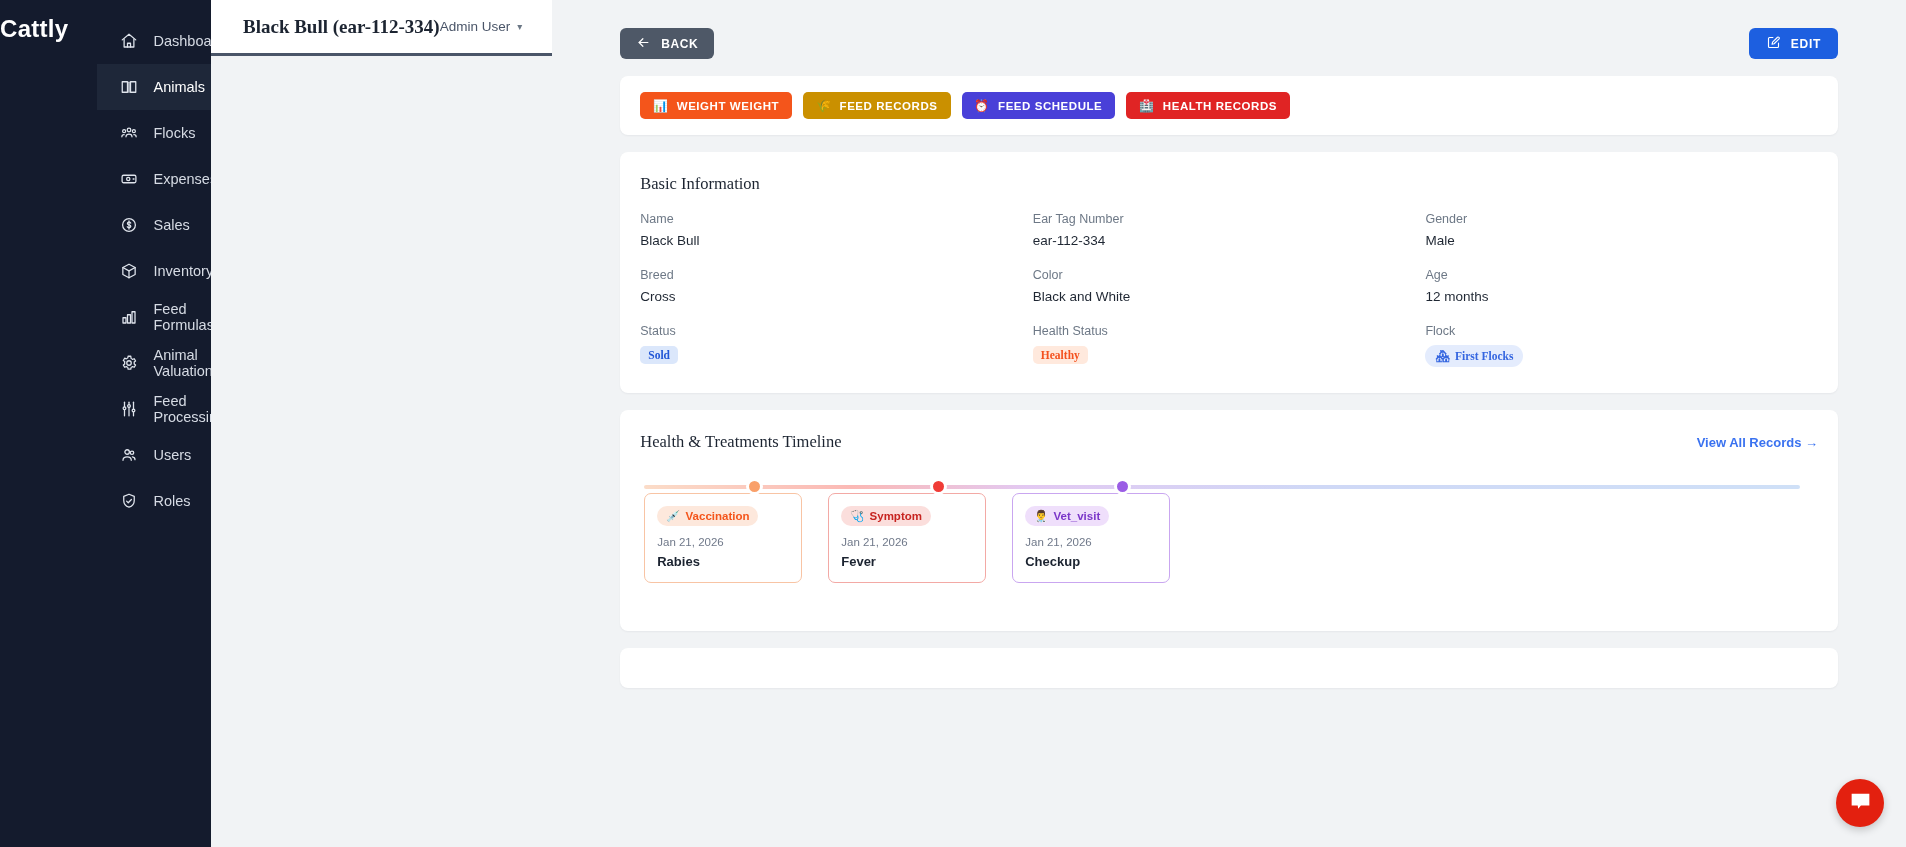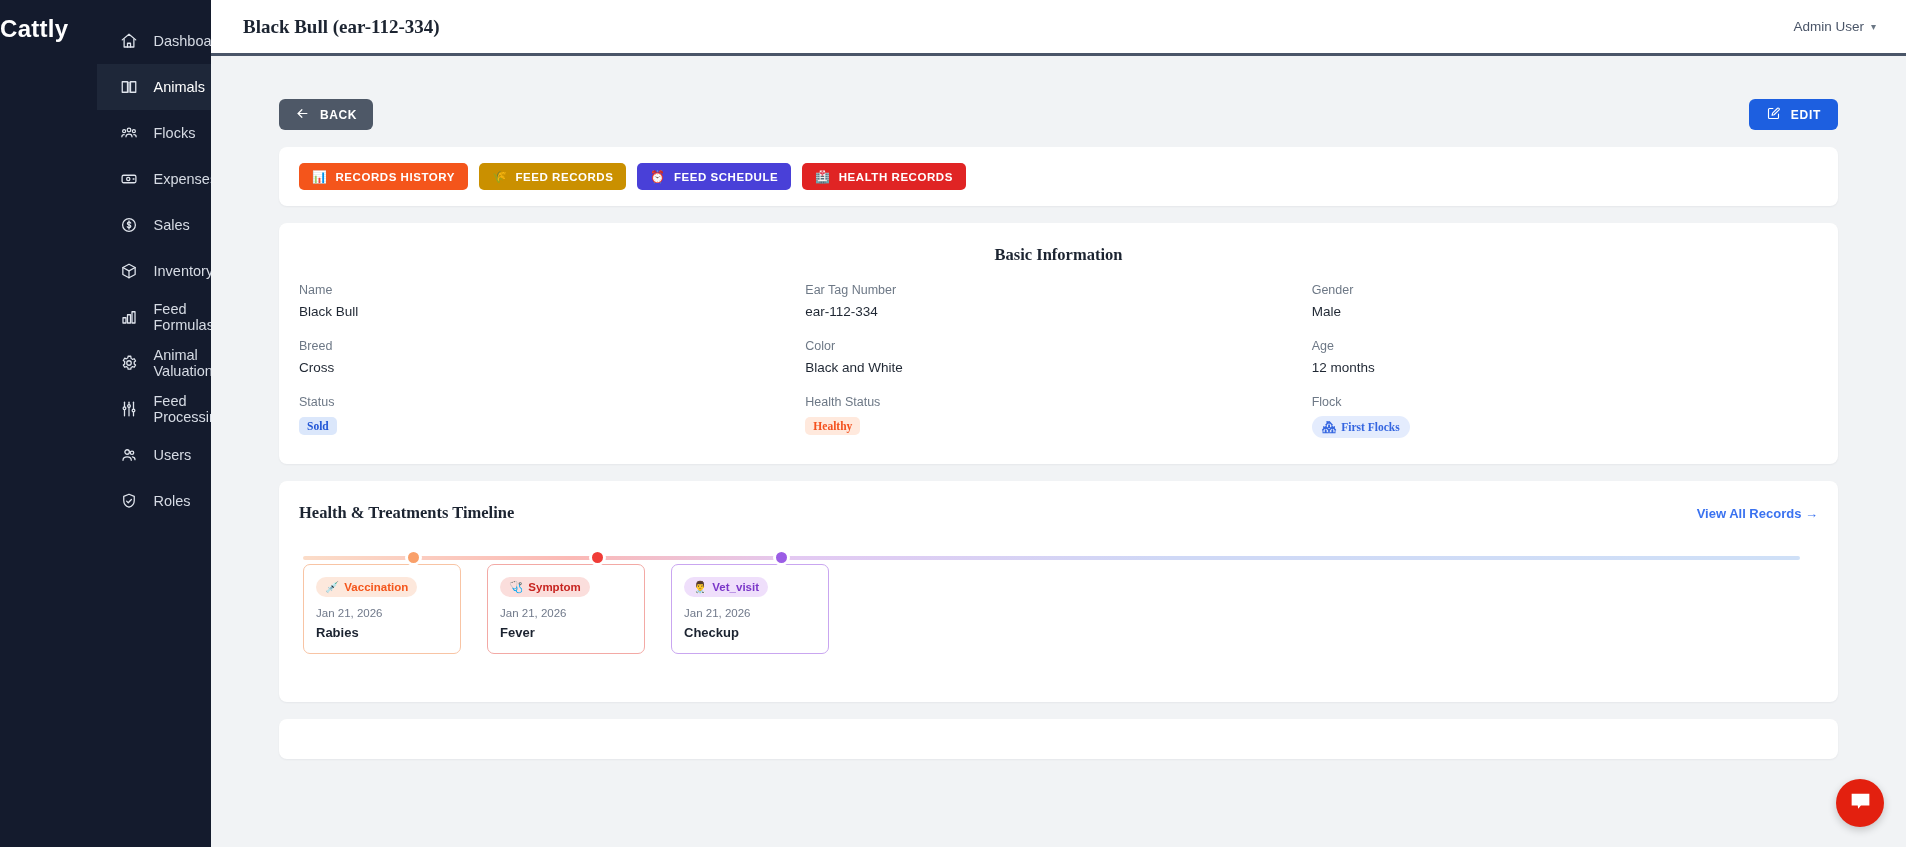--- a/index.html
+++ b/index.html
@@ -30,32 +30,32 @@
     height: 46px; padding: 0 0 0 22px;
     font-size: 14.5px; color: #d6dbe4;
     cursor: pointer;
     margin-left: 29px;
   }
   .nav-item.active { background: #1e2739; color: #ffffff; }
   .nav-item .ico { width: 20px; height: 20px; display: inline-flex; align-items: center; justify-content: center; flex: 0 0 20px; }
   .nav-item .ico svg { width: 18px; height: 18px; stroke: #dfe4ec; fill: none; stroke-width: 1.7; stroke-linecap: round; stroke-linejoin: round; }
 
   
-  .main { flex: 1; height: 847px; display: flex; flex-direction: column; background: #f1f3f5; }
+  .main { flex: 1; height: 847px; display: flex; flex-direction: row; background: #f1f3f5; }
   .topbar {
     height: 56px; background: #ffffff;
     border-bottom: 3px solid #4a5568;
     display: flex; align-items: center; justify-content: space-between;
     padding: 0 30px 0 32px;
   }
   .page-title { font-family: "Liberation Serif", serif; font-size: 19px; font-weight: bold; color: #1c2431; }
   .user-menu { display: flex; align-items: center; gap: 7px; font-size: 13.5px; color: #4a5568; cursor: pointer; }
   .caret { font-size: 10px; color: #6b7785; }
 
-  .content { flex: 1; overflow: hidden; padding: 28px 68px 0 68px; margin-top: 15px; }
+  .content { flex: 1; overflow: hidden; padding: 28px 68px 0 68px; }
 
   .row-top { display: flex; align-items: center; justify-content: space-between; }
   .btn-back {
     display: inline-flex; align-items: center; gap: 10px;
     background: #4e5867; color: #fff;
     border: none; border-radius: 6px;
     height: 31px; padding: 0 16px;
     font-size: 12px; font-weight: bold; letter-spacing: .6px;
     cursor: pointer;
   }
@@ -81,21 +81,21 @@
   .abtn {
     display: inline-flex; align-items: center; gap: 8px;
     border: none; border-radius: 5px; height: 27px; padding: 0 13px;
     color: #fff; font-size: 11.5px; font-weight: bold; letter-spacing: .55px;
     cursor: pointer; white-space: nowrap;
   }
   .abtn .emo { font-size: 12px; line-height: 1; }
 
   
   .card-basic { padding: 22px 20px 26px 20px; }
-  .card-title { font-family: "Liberation Serif", serif; font-size: 16.5px; font-weight: bold; color: #1c2431; text-align: center; }
+  .card-title { font-family: "Liberation Serif", serif; font-size: 16.5px; font-weight: normal; color: #1c2431; }
   .grid3 { display: grid; grid-template-columns: 1fr 1fr 1fr; row-gap: 20px; margin-top: 18px; }
   .field-label { font-size: 12.5px; color: #6d7886; margin-bottom: 7px; }
   .field-value { font-size: 13.5px; color: #1f2733; }
   .badge {
     display: inline-flex; align-items: center; gap: 5px;
     border-radius: 5px; padding: 3px 8px;
     font-size: 11.5px; font-weight: bold; font-family: Liberation Serif, serif;
   }
   .badge-sold { background: #dbe7fb; color: #2156d6; }
   .badge-healthy { background: #ffe9dd; color: #f4511e; }
@@ -310,21 +310,21 @@
                 <path d="M11 4H5.5A1.5 1.5 0 0 0 4 5.5v13A1.5 1.5 0 0 0 5.5 20h13a1.5 1.5 0 0 0 1.5-1.5V13"></path>
                 <path d="M18.4 3.6a1.8 1.8 0 0 1 2.5 2.5L13 14l-3.3.8.8-3.3z"></path>
               </svg></span>
           <span>EDIT</span>
         </button>
       </div>
 
       <section class="card card-actions">
         <button class="abtn" style="background: rgb(244, 85, 27);">
           <span class="emo">📊</span>
-          <span>RECORDS HISTORY</span>
+          <span>WEIGHT WEIGHT</span>
         </button>
         <button class="abtn" style="background: rgb(202, 144, 0);">
           <span class="emo">🌾</span>
           <span>FEED RECORDS</span>
         </button>
         <button class="abtn" style="background: rgb(73, 64, 216);">
           <span class="emo">⏰</span>
           <span>FEED SCHEDULE</span>
         </button>
         <button class="abtn" style="background: rgb(224, 36, 36);">

